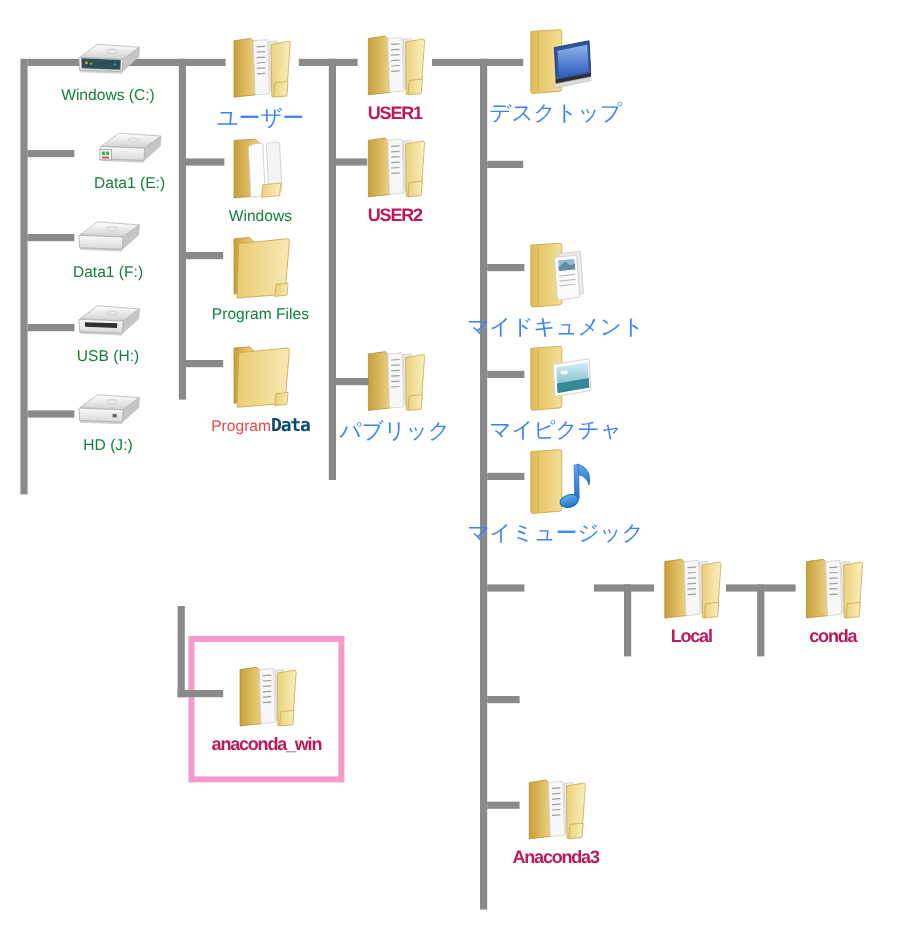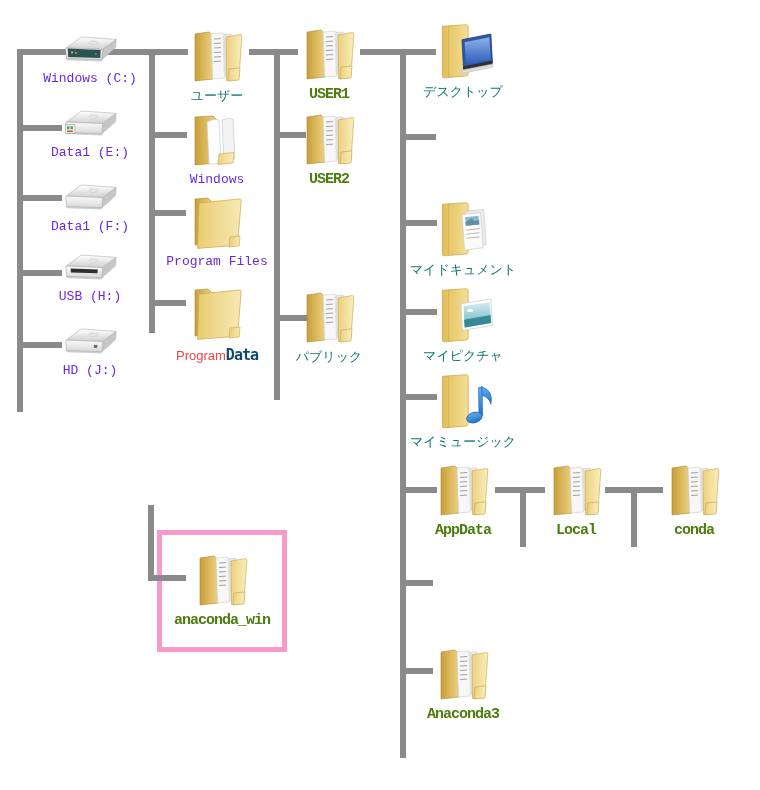--- a/index.html
+++ b/index.html
@@ -2,23 +2,23 @@
 <html><head>
 <meta charset="utf-8">
 <style>
   html,body{margin:0;padding:0;background:#ffffff;}
   #canvas{position:relative;width:760px;height:790px;background:#ffffff;overflow:hidden;
           font-family:"Liberation Sans",sans-serif;}
   .ln{position:absolute;background:#8a8a8a;z-index:0;display:block;}
   .node{position:absolute;display:flex;flex-direction:column;align-items:center;z-index:2;}
   .node svg{display:block;}
   .lbl{margin-top:3px;text-align:center;white-space:nowrap;line-height:1.1;}
-  .lbl-sys{font-family:Liberation Mono, monospace;font-size:13px;color:#6d28d9;}
-  .lbl-jp{font-family:"Liberation Sans",sans-serif;font-size:13px;color:#0f766e;}
-  .lbl-edit{font-family:Liberation Mono, monospace;font-weight:bold;font-size:15px;color:#4d7c0f;letter-spacing:-1px;}
+  .lbl-sys{font-family:Liberation Sans, sans-serif;font-size:13px;color:#15803d;}
+  .lbl-jp{font-family:"Liberation Sans",sans-serif;font-size:18px;color:#3b82f6;}
+  .lbl-edit{font-family:Liberation Sans, sans-serif;font-weight:bold;font-size:15px;color:#be185d;letter-spacing:-1px;}
   .lbl-mix .p1{font-family:Liberation Sans, sans-serif;font-size:13px;color:#ef4444;}
   .lbl-mix .p2{font-family:"DejaVu Sans Mono",monospace;font-weight:bold;font-size:15px;color:#0c4a6e;letter-spacing:-1px;}
   #hl-box{position:absolute;left:157px;top:530px;width:130px;height:122px;
           border:5px solid #f79ac9;box-sizing:border-box;z-index:1;background:transparent;}
   .overline{z-index:3;}
 </style>
 </head>
 <body>
 
 <div id="canvas">
@@ -207,21 +207,21 @@
   <i class="ln overline" style="left:148px;top:575px;width:38px;height:6px"></i>
 
   <div id="hl-box"></div>
 
   <div class="node" style="left:30px;top:32px;width:120px">
     <svg width="62" height="37" viewBox="0 0 64 38">
         <use href="#sym-drive-c"></use>
       </svg>
     <div class="lbl lbl-sys">Windows (C:)</div>
   </div>
-  <div class="node" style="left:30px;top:106px;width:120px">
+  <div class="node" style="left:48px;top:106px;width:120px">
     <svg width="62" height="37" viewBox="0 0 64 38">
         <use href="#sym-drive-e"></use>
       </svg>
     <div class="lbl lbl-sys">Data1 (E:)</div>
   </div>
   <div class="node" style="left:30px;top:180px;width:120px">
     <svg width="62" height="37" viewBox="0 0 64 38">
         <use href="#sym-drive-plain"></use>
       </svg>
     <div class="lbl lbl-sys">Data1 (F:)</div>
@@ -300,26 +300,20 @@
         <use href="#sym-folder-pics"></use>
       </svg>
     <div class="lbl lbl-jp">マイピクチャ</div>
   </div>
   <div class="node" style="left:398px;top:368px;width:130px">
     <svg width="60" height="64" viewBox="0 0 58 62">
         <use href="#sym-folder-music"></use>
       </svg>
     <div class="lbl lbl-jp">マイミュージック</div>
   </div>
-  <div class="node" style="left:398px;top:458px;width:130px">
-    <svg width="58" height="62" viewBox="0 0 58 62">
-        <use href="#sym-folder-full"></use>
-      </svg>
-    <div class="lbl lbl-edit">AppData</div>
-  </div>
   <div class="node" style="left:398px;top:642px;width:130px">
     <svg width="58" height="62" viewBox="0 0 58 62">
         <use href="#sym-folder-full"></use>
       </svg>
     <div class="lbl lbl-edit">Anaconda3</div>
   </div>
 
   <div class="node" style="left:521px;top:458px;width:110px">
     <svg width="58" height="62" viewBox="0 0 58 62">
         <use href="#sym-folder-full"></use>

